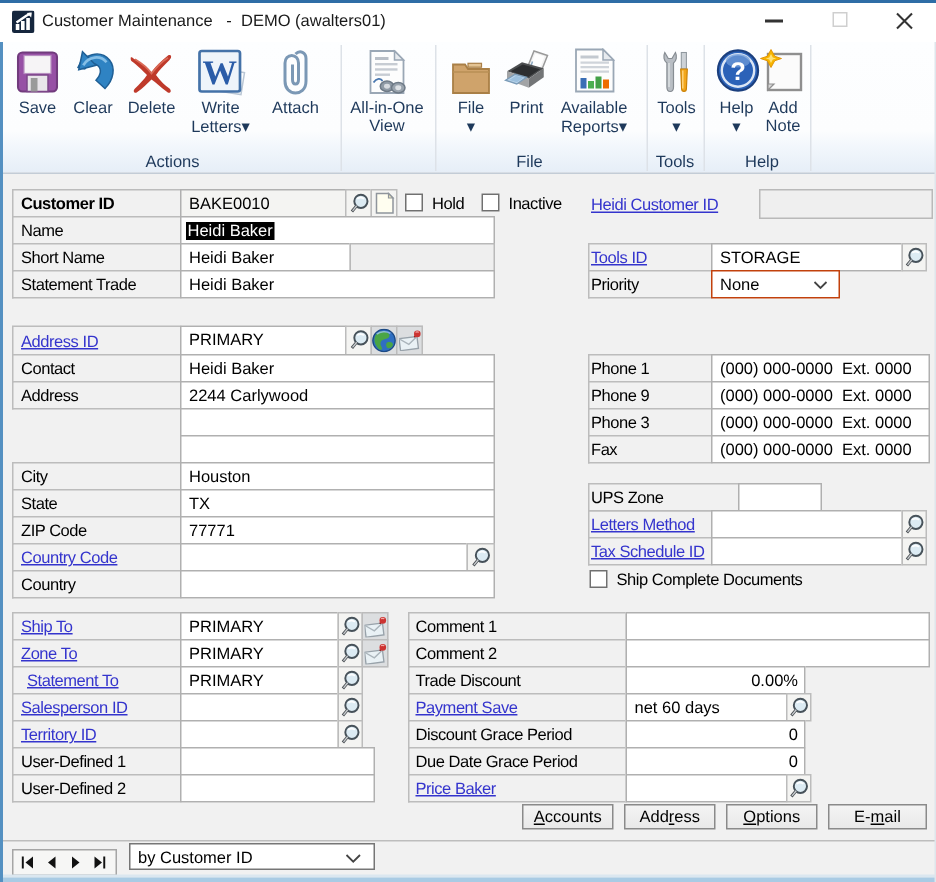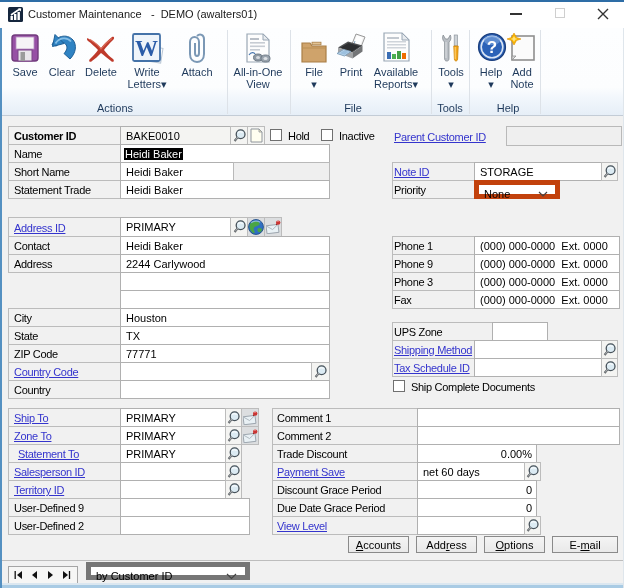--- a/index.html
+++ b/index.html
@@ -14,21 +14,21 @@
 .glbl{position:absolute;top:74px;font-size:11px;color:#1e395b;text-align:center;white-space:nowrap}
 .lbl{position:absolute;font-size:11px;color:#000;white-space:nowrap;letter-spacing:-0.3px}
 .lk{color:#3434cd;text-decoration:underline}
 .cell{position:absolute;border:1px solid #bcbcbc}
 .f{position:absolute;border:1px solid #b0b0b0;background:#fff;font-size:11px;color:#000;padding:3px 0 0 5px;white-space:nowrap;overflow:hidden}
 .fg{position:absolute;border:1px solid #b9b9b9;background:#efefef}
 .ic{position:absolute;border:1px solid #bcbcbc;background:#f4f4f2}
 .icd{position:absolute;border:1px solid #bcbcbc;background:#dcdee0}
 .cb{position:absolute;width:12px;height:12px;background:#fff;border:1px solid #707070}
 .btn{position:absolute;height:17px;background:linear-gradient(#f4f4f4,#e9e9e9);border:1px solid #8a8a8a;font-size:11px;color:#000;text-align:center;padding-top:2px}
-.dd{position:absolute;background:#fff;border:5px solid #c2410c;font-size:11px;padding:3px 0 0 5px}
+.dd{position:absolute;background:#fff;border:1px solid #c2410c;font-size:11px;padding:3px 0 0 5px}
 .num{text-align:right;padding-right:4px}
 u{text-decoration:underline}
 </style>
 </head>
 <body>
 <div class="win">
 
   <div class="tb"></div>
   <svg class="abs" style="left:8px;top:7px" width="15" height="15" viewBox="0 0 15 15">
     <rect x="0" y="0" width="15" height="15" rx="1.5" fill="#15263d"></rect>
@@ -207,25 +207,25 @@
 
   <div class="cell" style="left:8px;top:162px;width:113px;height:19px;border-top:none"></div>
   <div class="lbl" style="left:14px;top:166px">Short Name</div>
   <div class="f" style="left:120px;top:162px;width:114px;height:19px">Heidi Baker</div>
   <div class="fg" style="left:233px;top:162px;width:97px;height:19px"></div>
 
   <div class="cell" style="left:8px;top:180px;width:113px;height:19px;border-top:none"></div>
   <div class="lbl" style="left:14px;top:184px">Statement Trade</div>
   <div class="f" style="left:120px;top:180px;width:210px;height:19px">Heidi Baker</div>
 
-  <div class="lbl lk" style="left:394px;top:131px">Parent Customer ID</div>
+  <div class="lbl lk" style="left:394px;top:131px">Heidi Customer ID</div>
   <div class="fg" style="left:506px;top:126px;width:116px;height:20px"></div>
 
   <div class="cell" style="left:392px;top:162px;width:83px;height:19px"></div>
-  <div class="lbl lk" style="left:394px;top:166px">Note ID</div>
+  <div class="lbl lk" style="left:394px;top:166px">Tools ID</div>
   <div class="f" style="left:474px;top:162px;width:128px;height:19px">STORAGE</div>
   <div class="ic" style="left:601px;top:162px;width:17px;height:19px"><svg width="16" height="16" viewBox="0 0 16 16" style="margin:1px 0 0 0">
         <use href="#mag"></use>
       </svg></div>
   <div class="cell" style="left:392px;top:180px;width:83px;height:19px;border-top:none"></div>
   <div class="lbl" style="left:394px;top:184px">Priority</div>
   <div class="dd" style="left:474px;top:180px;width:86px;height:19px">None
     <svg width="10" height="6" viewBox="0 0 10 6" style="position:absolute;right:7px;top:6px">
         <path d="M1 1 L5 5 L9 1" fill="none" stroke="#444" stroke-width="1.2"></path>
       </svg>
@@ -288,21 +288,21 @@
   <div class="f" style="left:474px;top:272px;width:146px;height:19px">(000) 000-0000&nbsp;&nbsp;Ext. 0000</div>
   <div class="cell" style="left:392px;top:290px;width:83px;height:19px;border-top:none"></div>
   <div class="lbl" style="left:394px;top:294px">Fax</div>
   <div class="f" style="left:474px;top:290px;width:146px;height:19px">(000) 000-0000&nbsp;&nbsp;Ext. 0000</div>
 
   <div class="cell" style="left:392px;top:322px;width:101px;height:19px"></div>
   <div class="lbl" style="left:394px;top:326px">UPS Zone</div>
   <div class="f" style="left:492px;top:322px;width:56px;height:19px"></div>
 
   <div class="cell" style="left:392px;top:340px;width:83px;height:19px"></div>
-  <div class="lbl lk" style="left:394px;top:344px">Shipping Method</div>
+  <div class="lbl lk" style="left:394px;top:344px">Letters Method</div>
   <div class="f" style="left:474px;top:340px;width:128px;height:19px"></div>
   <div class="ic" style="left:601px;top:340px;width:17px;height:19px"><svg width="16" height="16" viewBox="0 0 16 16" style="margin:1px 0 0 0">
         <use href="#mag"></use>
       </svg></div>
 
   <div class="cell" style="left:392px;top:358px;width:83px;height:19px;border-top:none"></div>
   <div class="lbl lk" style="left:394px;top:362px">Tax Schedule ID</div>
   <div class="f" style="left:474px;top:358px;width:128px;height:19px"></div>
   <div class="ic" style="left:601px;top:358px;width:17px;height:19px"><svg width="16" height="16" viewBox="0 0 16 16" style="margin:1px 0 0 0">
         <use href="#mag"></use>
@@ -346,21 +346,21 @@
       </svg></div>
 
   <div class="cell" style="left:8px;top:480px;width:113px;height:19px;border-top:none"></div>
   <div class="lbl lk" style="left:14px;top:484px">Territory ID</div>
   <div class="f" style="left:120px;top:480px;width:106px;height:19px"></div>
   <div class="ic" style="left:225px;top:480px;width:17px;height:19px"><svg width="16" height="16" viewBox="0 0 16 16" style="margin:1px 0 0 0">
         <use href="#mag"></use>
       </svg></div>
 
   <div class="cell" style="left:8px;top:498px;width:113px;height:19px;border-top:none"></div>
-  <div class="lbl" style="left:14px;top:502px">User-Defined 9</div>
+  <div class="lbl" style="left:14px;top:502px">User-Defined 1</div>
   <div class="f" style="left:120px;top:498px;width:130px;height:19px"></div>
 
   <div class="cell" style="left:8px;top:516px;width:113px;height:19px;border-top:none"></div>
   <div class="lbl" style="left:14px;top:520px">User-Defined 2</div>
   <div class="f" style="left:120px;top:516px;width:130px;height:19px"></div>
 
   <div class="cell" style="left:272px;top:408px;width:146px;height:19px"></div>
   <div class="lbl" style="left:277px;top:412px">Comment 1</div>
   <div class="f" style="left:417px;top:408px;width:203px;height:19px"></div>
 
@@ -381,21 +381,21 @@
 
   <div class="cell" style="left:272px;top:480px;width:146px;height:19px;border-top:none"></div>
   <div class="lbl" style="left:277px;top:484px">Discount Grace Period</div>
   <div class="f num" style="left:417px;top:480px;width:120px;height:19px">0</div>
 
   <div class="cell" style="left:272px;top:498px;width:146px;height:19px;border-top:none"></div>
   <div class="lbl" style="left:277px;top:502px">Due Date Grace Period</div>
   <div class="f num" style="left:417px;top:498px;width:120px;height:19px">0</div>
 
   <div class="cell" style="left:272px;top:516px;width:146px;height:19px;border-top:none"></div>
-  <div class="lbl lk" style="left:277px;top:520px">View Level</div>
+  <div class="lbl lk" style="left:277px;top:520px">Price Baker</div>
   <div class="f" style="left:417px;top:516px;width:108px;height:19px"></div>
   <div class="ic" style="left:524px;top:516px;width:17px;height:19px"><svg width="16" height="16" viewBox="0 0 16 16" style="margin:1px 0 0 0">
         <use href="#mag"></use>
       </svg></div>
 
   <div class="btn" style="left:348px;top:536px;width:61px"><u>A</u>ccounts</div>
   <div class="btn" style="left:416px;top:536px;width:61px">Add<u>r</u>ess</div>
   <div class="btn" style="left:484px;top:536px;width:61px"><u>O</u>ptions</div>
   <div class="btn" style="left:552px;top:536px;width:66px">E-<u>m</u>ail</div>
 

